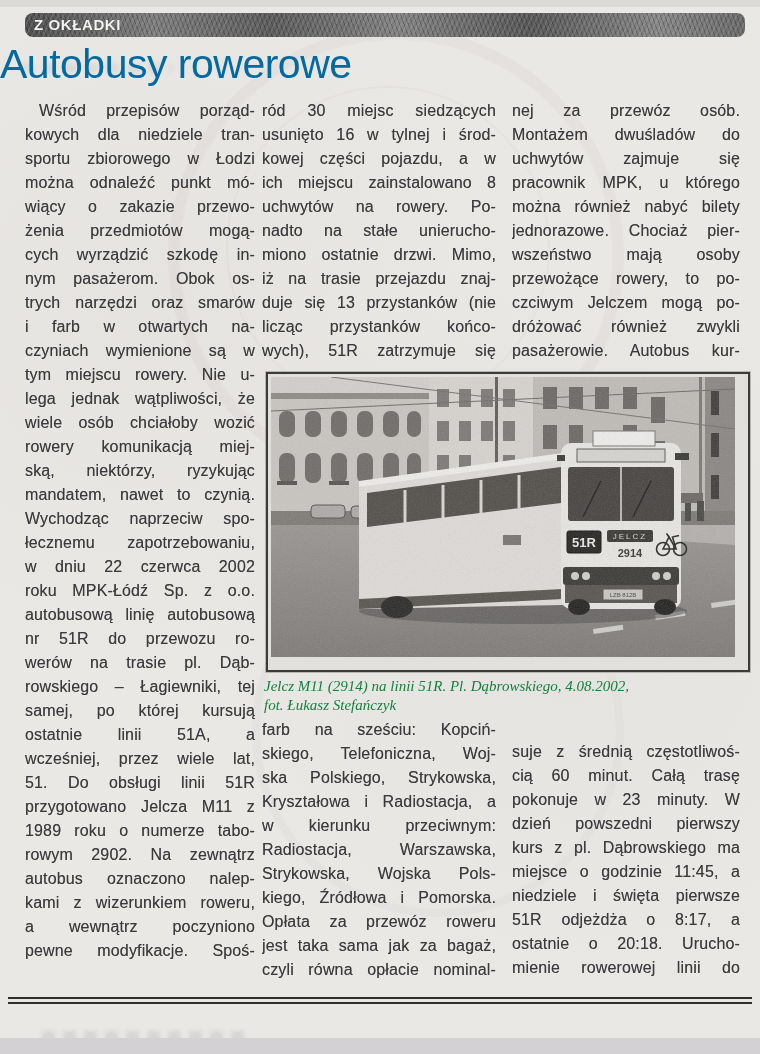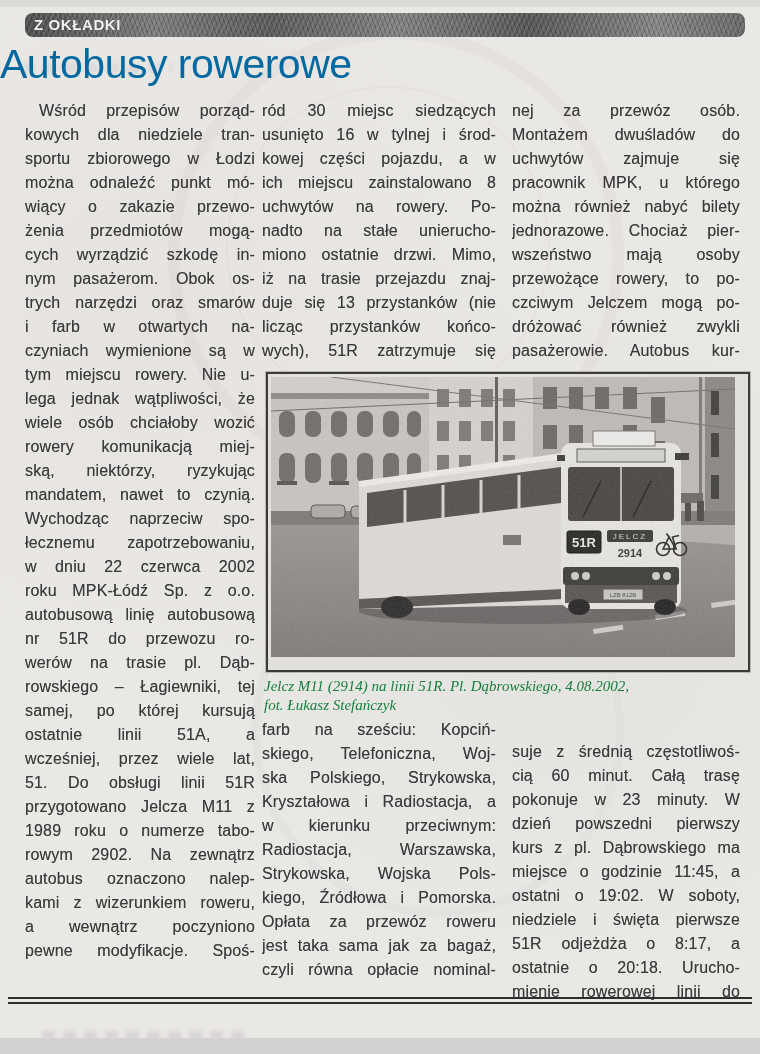--- a/index.html
+++ b/index.html
@@ -308,21 +308,20 @@
       <div class="tline">jest taka sama jak za bagaż,</div>
       <div class="tline">czyli równa opłacie nominal-</div>
     </div>
   <div class="col col-right-bottom">
       <div class="tline">suje z średnią częstotliwoś-</div>
       <div class="tline">cią 60 minut. Całą trasę</div>
       <div class="tline">pokonuje w 23 minuty. W</div>
       <div class="tline">dzień powszedni pierwszy</div>
       <div class="tline">kurs z pl. Dąbrowskiego ma</div>
       <div class="tline">miejsce o godzinie 11:45, a</div>
-      <div class="tline">ostatni o 19:02. W soboty,</div>
       <div class="tline">niedziele i święta pierwsze</div>
       <div class="tline">51R odjeżdża o 8:17, a</div>
       <div class="tline">ostatnie o 20:18. Urucho-</div>
       <div class="tline">mienie rowerowej linii do</div>
     </div>
 
   <div class="footer-rule"></div>
   <div class="footer-text">10 - PANTOGRAF 7-8/2002</div>
 
   <div class="ghost ghost-bottom"></div>

